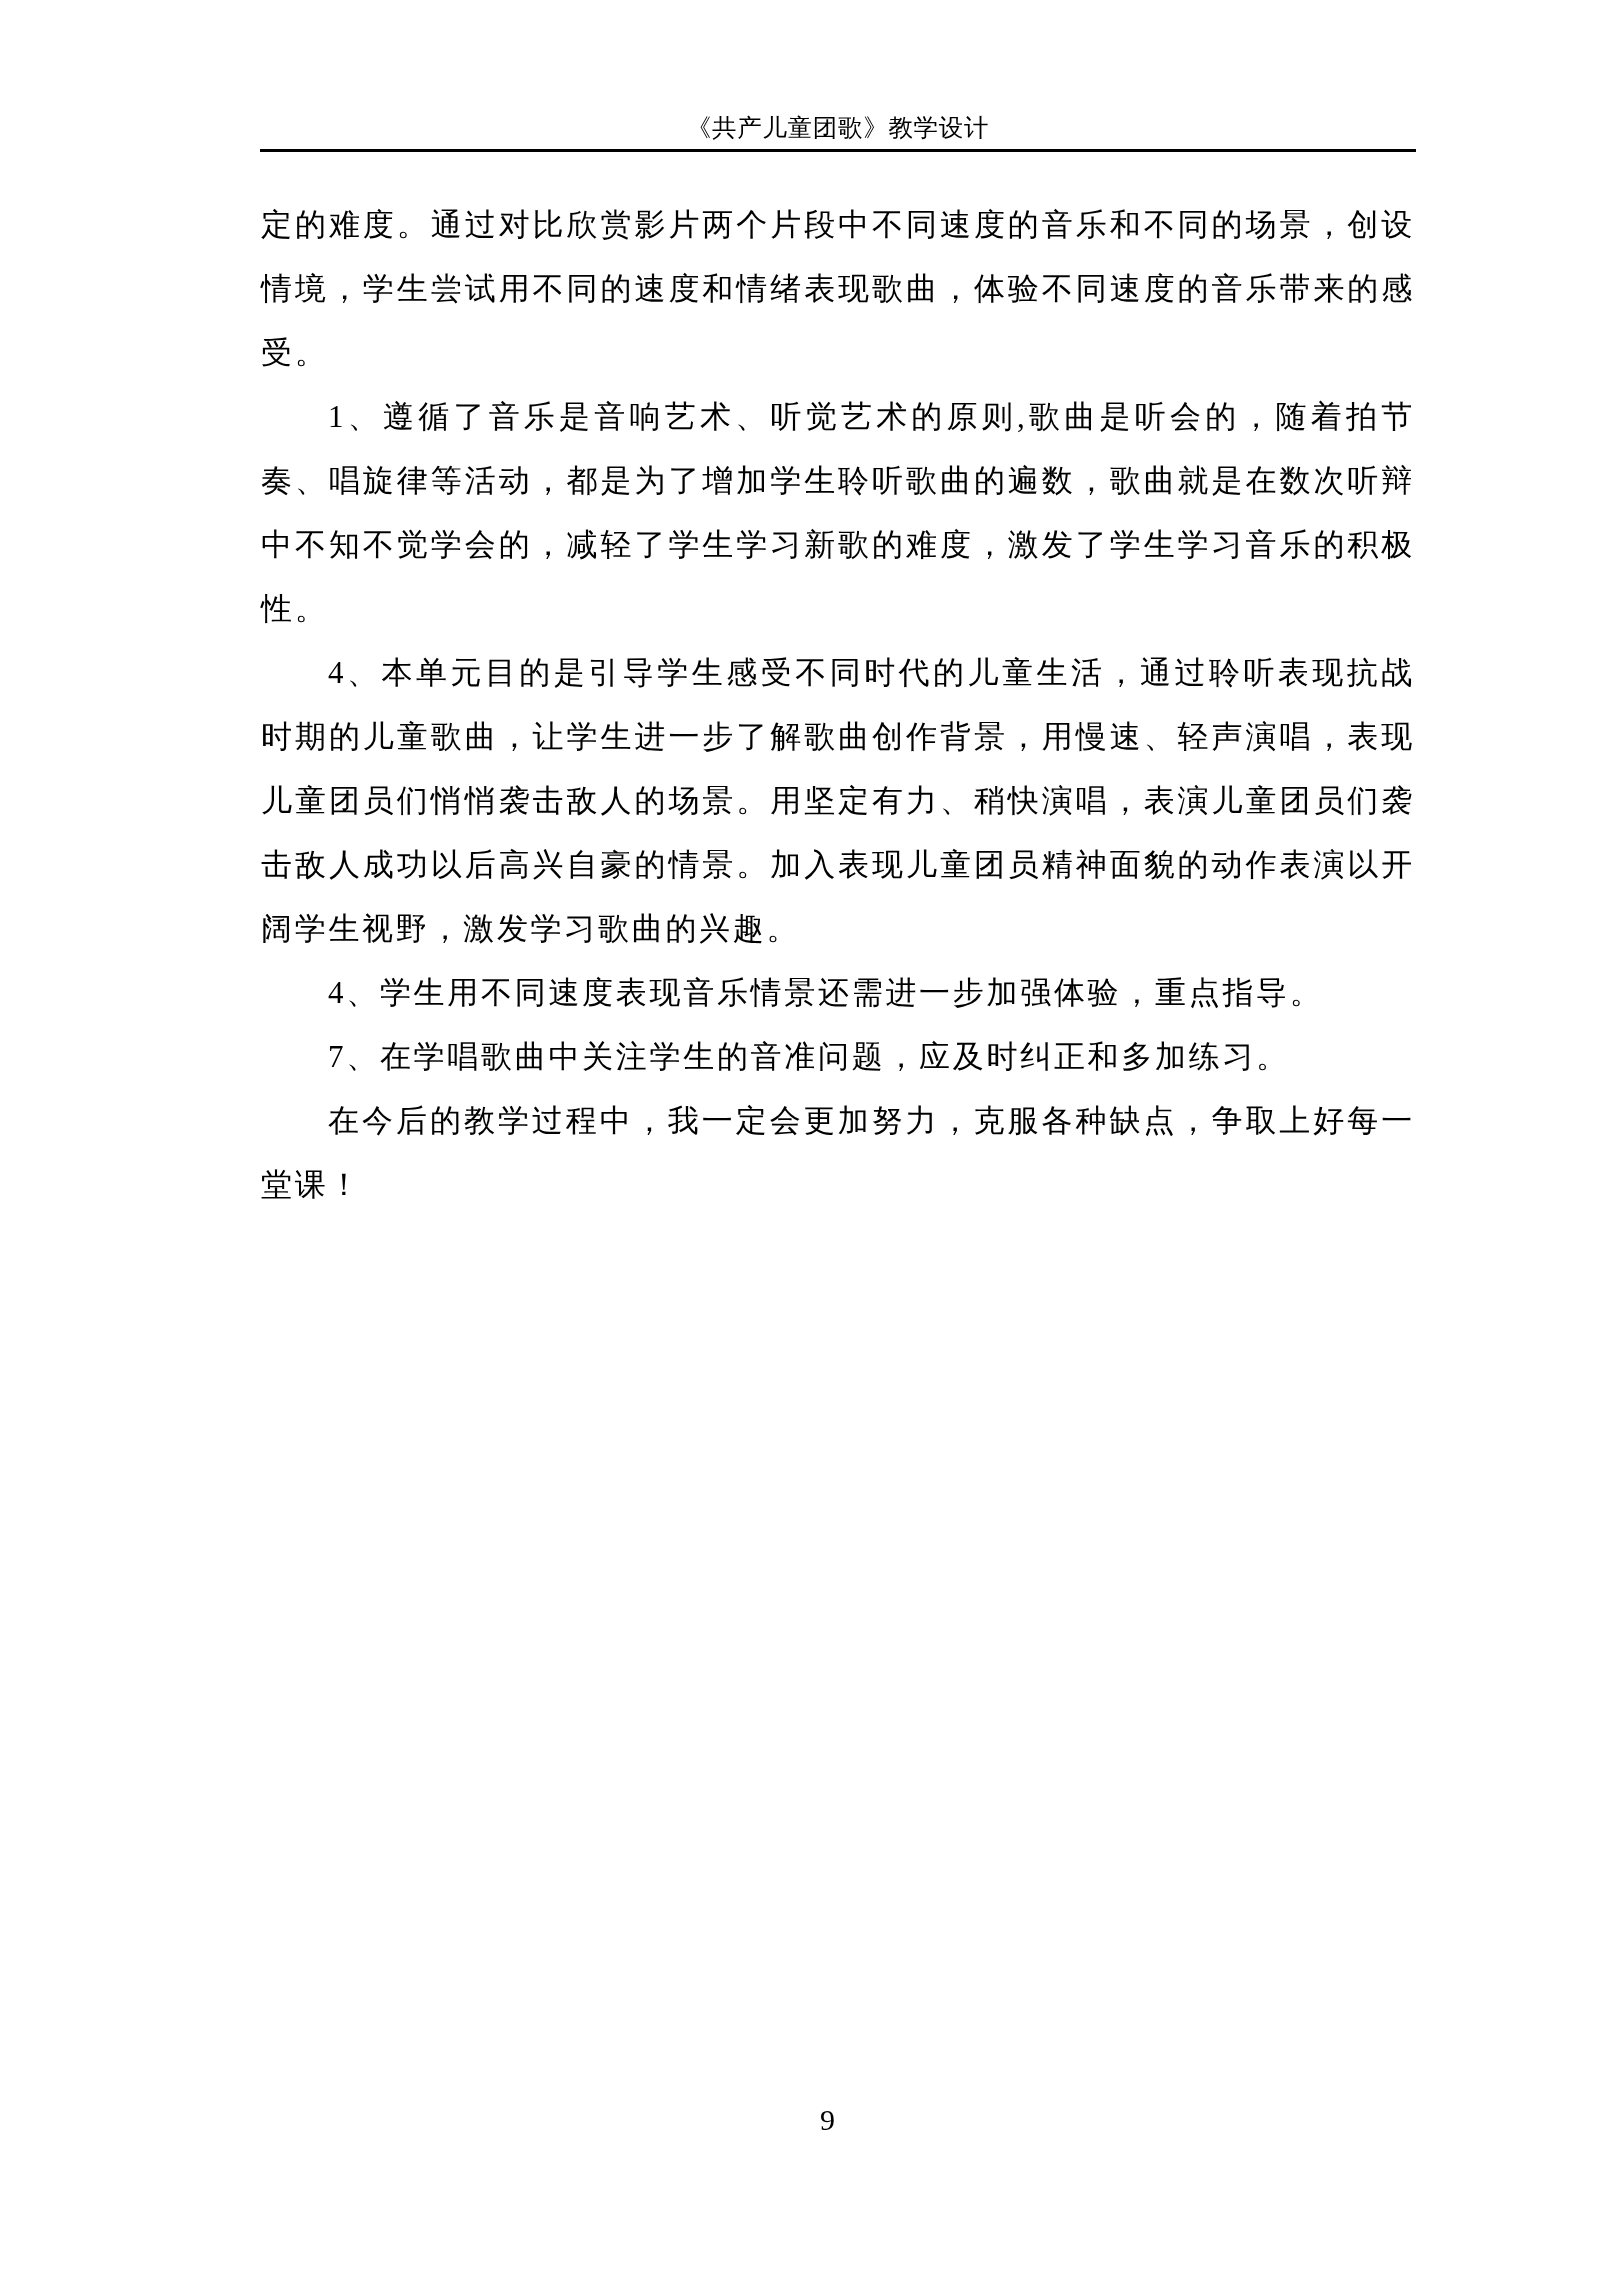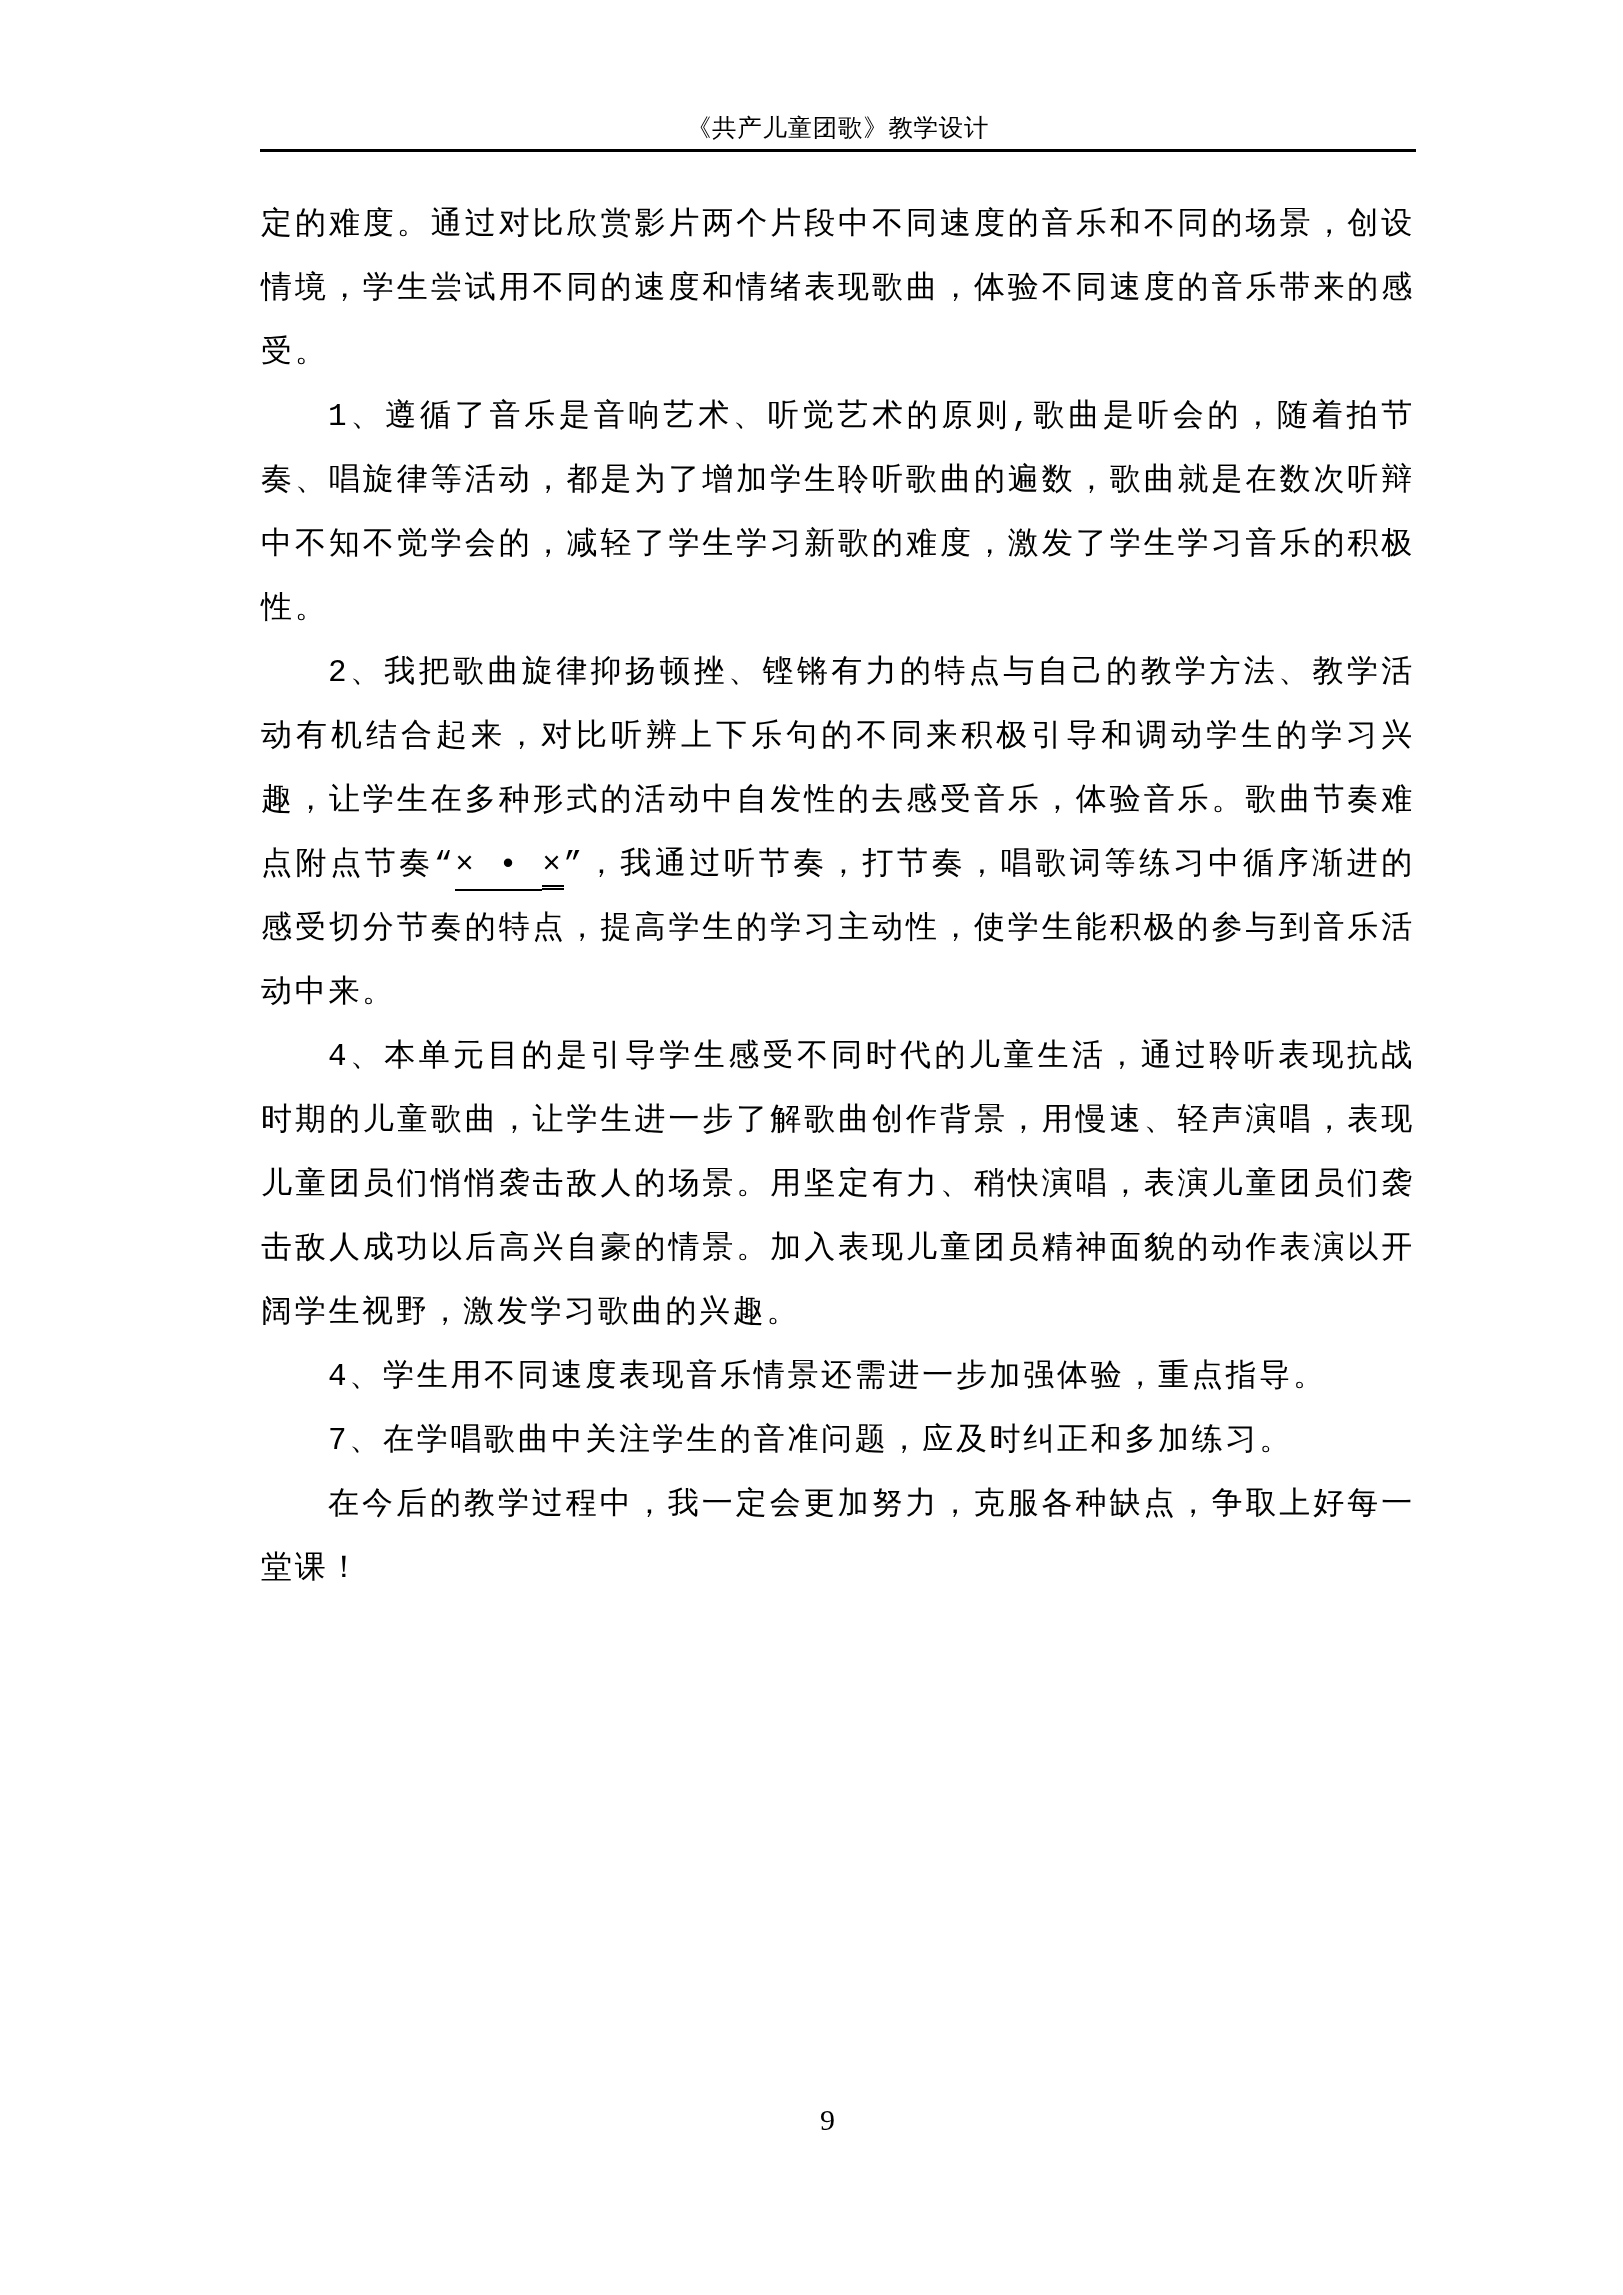--- a/index.html
+++ b/index.html
@@ -43,21 +43,20 @@
     width: 1154px;
     font-size: 31px;
     line-height: 64px;
     letter-spacing: 2.7px;
     text-align: justify;
     text-justify: inter-character;
   }
   .para {
     margin: 0;
     padding: 0;
-    font-family: Liberation Mono, monospace;
   }
   .para.indent {
     text-indent: 67px;
   }
   .u-single {
     border-bottom: 2px solid #000;
     padding-bottom: 6.8px;
   }
   .u-double {
     border-bottom: 5.5px double #000;
@@ -83,21 +82,20 @@
   </div>
 
   <div class="header-rule"></div>
 
   <div class="body-text">
 
     <p class="para">定的难度。通过对比欣赏影片两个片段中不同速度的音乐和不同的场景，创设情境，学生尝试用不同的速度和情绪表现歌曲，体验不同速度的音乐带来的感受。</p>
 
     <p class="para indent">1、遵循了音乐是音响艺术、听觉艺术的原则,歌曲是听会的，随着拍节奏、唱旋律等活动，都是为了增加学生聆听歌曲的遍数，歌曲就是在数次听辩中不知不觉学会的，减轻了学生学习新歌的难度，激发了学生学习音乐的积极性。</p>
 
-    <p class="para indent"><span>2、我把歌曲旋律抑扬顿挫、铿锵有力的特点与自己的教学方法、教学活动有机结合起来，对比听辨上下乐句的不同来积极引导和调动学生的学习兴趣，让学生在多种形式的活动中自发性的去感受音乐，体验音乐。歌曲节奏难点附点节奏“</span><span class="u-single">× • </span><span class="u-double">×</span><span>”，我通过听节奏，打节奏，唱歌词等练习中循序渐进的感受切分节奏的特点，提高学生的学习主动性，使学生能积极的参与到音乐活动中来。</span></p>
 
 
     <p class="para indent">4、本单元目的是引导学生感受不同时代的儿童生活，通过聆听表现抗战时期的儿童歌曲，让学生进一步了解歌曲创作背景，用慢速、轻声演唱，表现儿童团员们悄悄袭击敌人的场景。用坚定有力、稍快演唱，表演儿童团员们袭击敌人成功以后高兴自豪的情景。加入表现儿童团员精神面貌的动作表演以开阔学生视野，激发学习歌曲的兴趣。</p>
 
 
     <p class="para indent">4、学生用不同速度表现音乐情景还需进一步加强体验，重点指导。</p>
 
     <p class="para indent">7、在学唱歌曲中关注学生的音准问题，应及时纠正和多加练习。</p>
 
     <p class="para indent">在今后的教学过程中，我一定会更加努力，克服各种缺点，争取上好每一堂课！</p>

